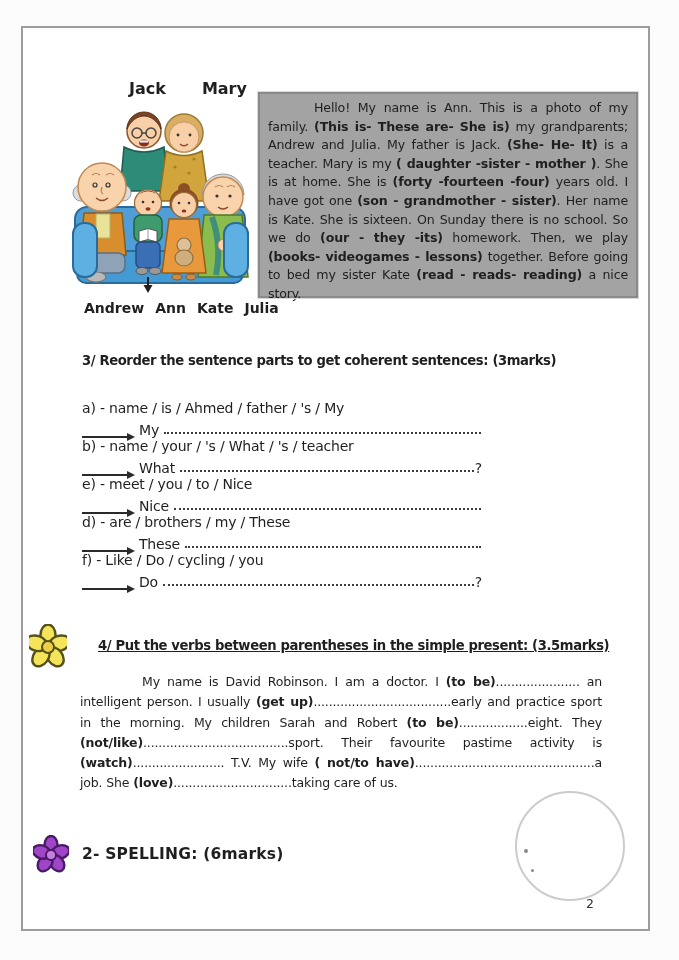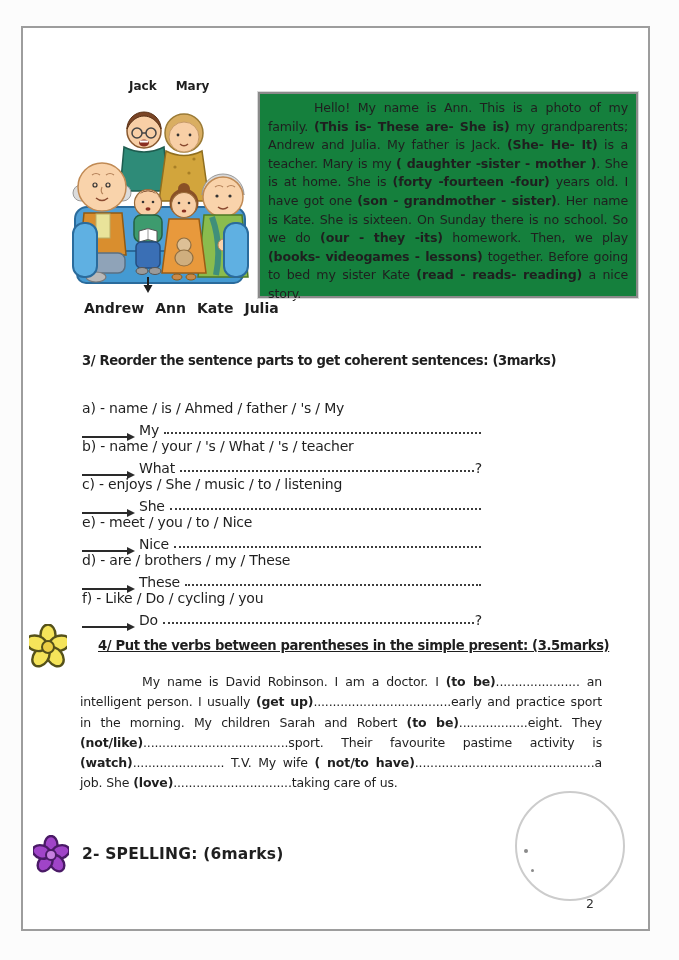--- a/index.html
+++ b/index.html
@@ -9,28 +9,28 @@
     font-family:"DejaVu Sans",sans-serif;
   }
   .page-border{
     position:absolute;left:21px;top:26px;width:629px;height:905px;
     border:2px solid #9d9d9d;background:#ffffff;box-sizing:border-box;
   }
   .abs{position:absolute;}
   .b{font-weight:bold;}
 
   
-  .top-labels{left:129px;top:79px;display:flex;gap:19px;font-size:12px;font-weight:bold;}
+  .top-labels{left:129px;top:79px;display:flex;gap:36px;font-size:16px;font-weight:bold;}
   .bottom-labels{left:84px;top:300px;display:flex;gap:11px;font-size:14px;font-weight:bold;}
 
   
   .intro-box{
     left:258px;top:92px;width:380px;height:206px;box-sizing:border-box;
     border:2px solid #8a8a8a;outline:1px solid #d9d9d9;
-    padding:5px 8px;background:#15803d;
+    padding:5px 8px;background:#a3a3a3;
     font-size:12.6px;line-height:18.6px;letter-spacing:-0.15px;
     text-align:justify;text-indent:46px;
   }
 
   .sec-title{font-weight:bold;font-size:13.2px;letter-spacing:-0.4px;white-space:nowrap;}
   .h3{left:82px;top:353px;}
   .h4{left:98px;top:638px;text-decoration:underline;}
   .hspell{left:82px;top:845px;font-size:15.5px;letter-spacing:0.2px;}
 
   
@@ -191,29 +191,20 @@
   <div>
     <div class="item-label">b) - name / your / 's / What / 's / teacher</div>
     <div class="answer">
       <span class="arrow"></span>
       <span class="starter">What</span>
       <span class="dots"></span>
       <span class="qmark">?</span>
     </div>
   </div>
   <div>
-    <div class="item-label">c) - enjoys / She / music / to / listening</div>
-    <div class="answer">
-      <span class="arrow"></span>
-      <span class="starter">She</span>
-      <span class="dots"></span>
-      <span class="qmark"></span>
-    </div>
-  </div>
-  <div>
     <div class="item-label">e) - meet / you / to / Nice</div>
     <div class="answer">
       <span class="arrow"></span>
       <span class="starter">Nice</span>
       <span class="dots"></span>
       <span class="qmark"></span>
     </div>
   </div>
   <div>
     <div class="item-label">d) - are / brothers / my / These</div>

